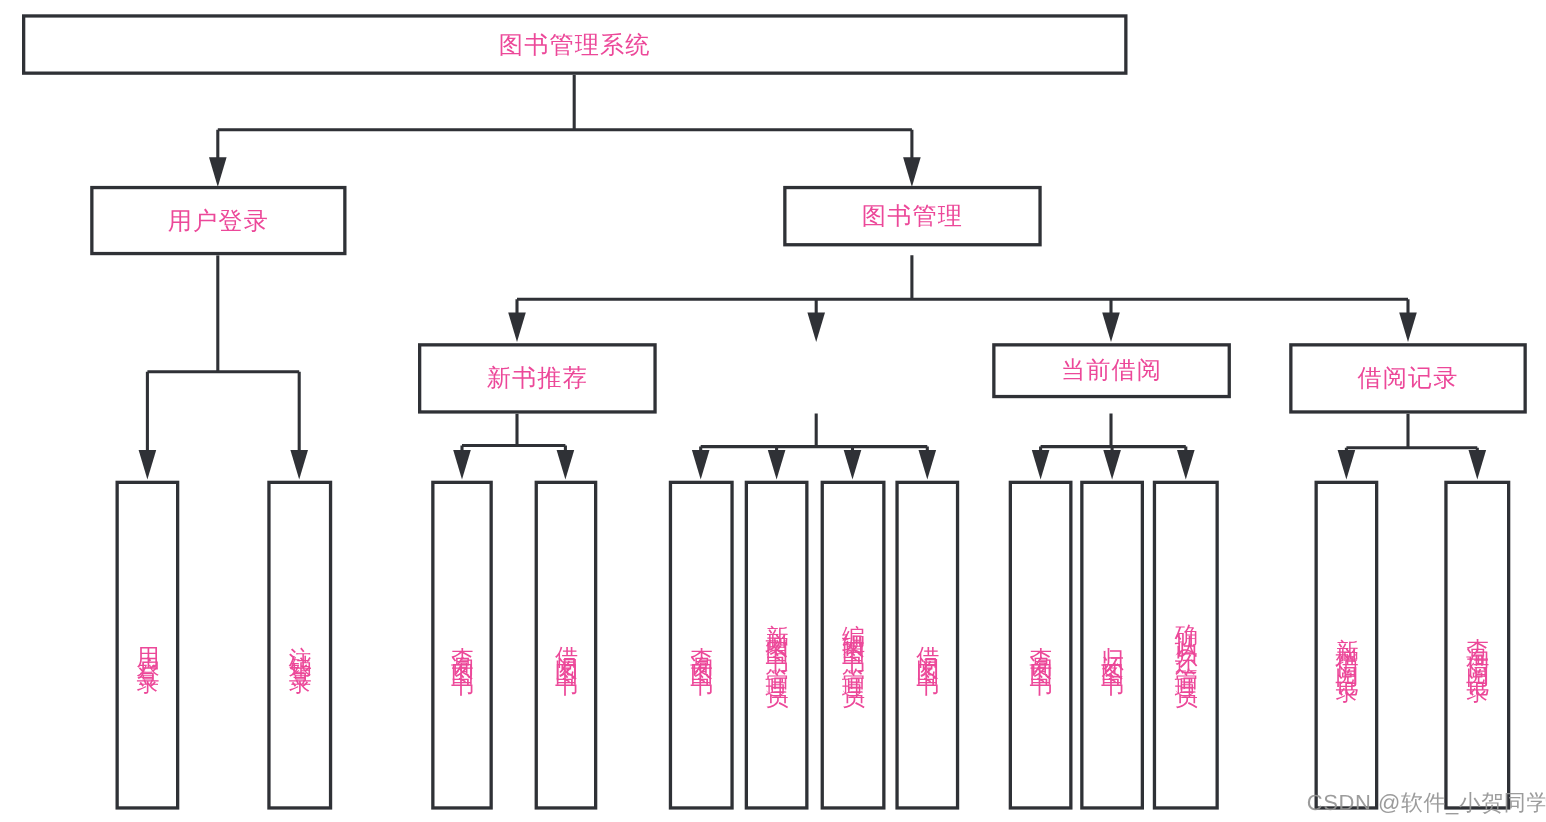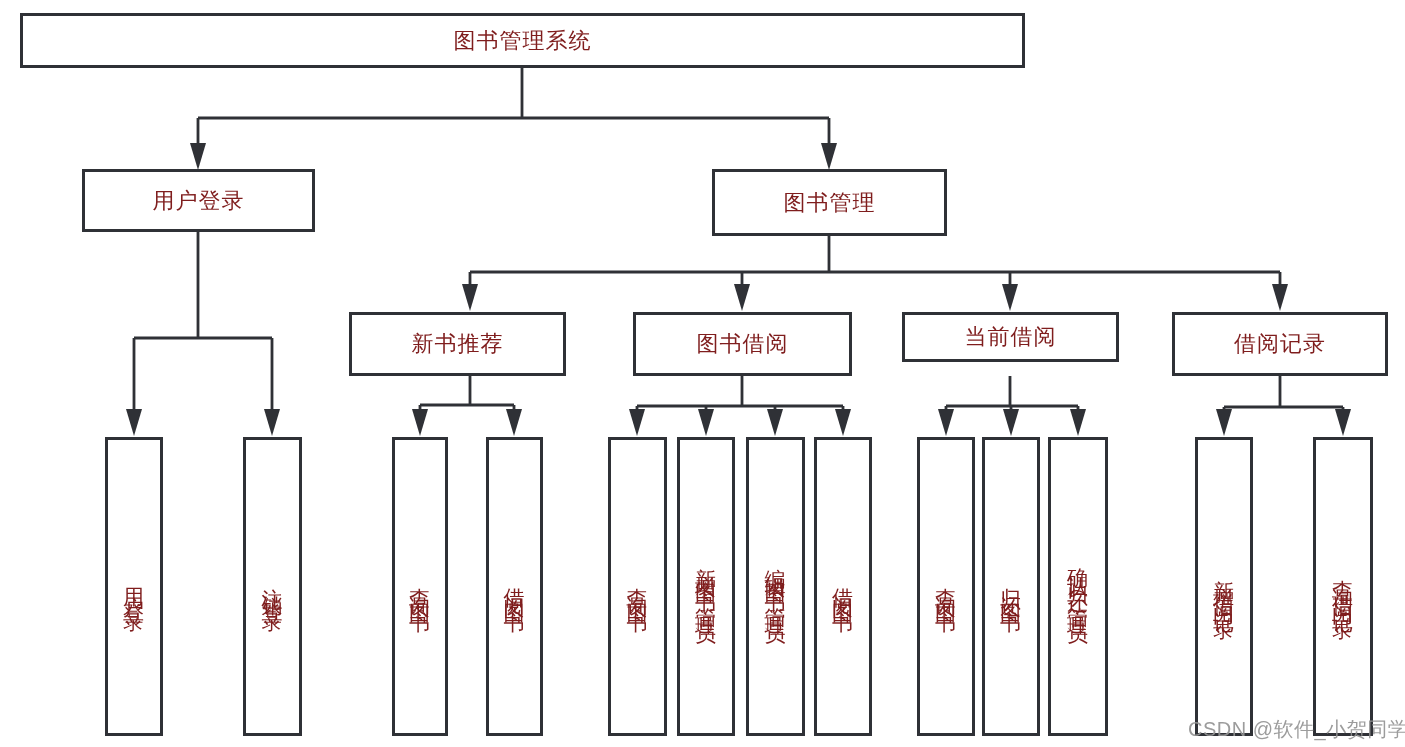--- a/index.html
+++ b/index.html
@@ -12,38 +12,38 @@
   }
   #wires{position:absolute;left:0;top:0;width:1405px;height:747px;}
   .node{
     position:absolute;
     box-sizing:border-box;
     border:3px solid #2f3136;
     background:#ffffff;
     display:flex;
     align-items:center;
     justify-content:center;
-    color:#7f1d1d;
+    color:#ec4899;
     z-index:2;
   }
   .h{font-size:22px;letter-spacing:1px;white-space:nowrap;}
   .v{
     writing-mode:vertical-rl;
     text-orientation:mixed;
     font-size:21px;
     letter-spacing:8px;
     line-height:1;
   }
   
   .b-root{left:20px;top:13px;width:1005px;height:55px;}
   
   .b-user-login{left:82px;top:169px;width:233px;height:63px;}
-  .b-book-mgmt{left:712px;top:169px;width:235px;height:67px;}
+  .b-book-mgmt{left:712px;top:169px;width:235px;height:55px;}
   
-  .b-new-rec{left:349px;top:312px;width:217px;height:64px;}
+  .b-new-rec{left:380px;top:312px;width:217px;height:64px;}
   .b-borrow{left:633px;top:312px;width:219px;height:64px;}
   .b-current{left:902px;top:312px;width:217px;height:50px;}
   .b-records{left:1172px;top:312px;width:216px;height:64px;}
   
   .leaf{top:437px;height:299px;}
   .b-l1{left:105px;width:58px;}
   .b-l2{left:243px;width:59px;}
   .b-l3{left:392px;width:56px;}
   .b-l4{left:486px;width:57px;}
   .b-l5{left:608px;width:59px;}
@@ -112,21 +112,20 @@
       <path d="M1335 409 L1351 409 L1343 436 Z"></path>
     </g>
   </svg>
 
   <div class="node h b-root">图书管理系统</div>
 
   <div class="node h b-user-login">用户登录</div>
   <div class="node h b-book-mgmt">图书管理</div>
 
   <div class="node h b-new-rec">新书推荐</div>
-  <div class="node h b-borrow">图书借阅</div>
   <div class="node h b-current">当前借阅</div>
   <div class="node h b-records">借阅记录</div>
 
   <div class="node v leaf b-l1">用户登录</div>
   <div class="node v leaf b-l2">注销登录</div>
   <div class="node v leaf b-l3">查询图书</div>
   <div class="node v leaf b-l4">借阅图书</div>
   <div class="node v leaf b-l5">查询图书</div>
   <div class="node v leaf b-l6">新增图书（管理员）</div>
   <div class="node v leaf b-l7">编辑图书（管理员）</div>

